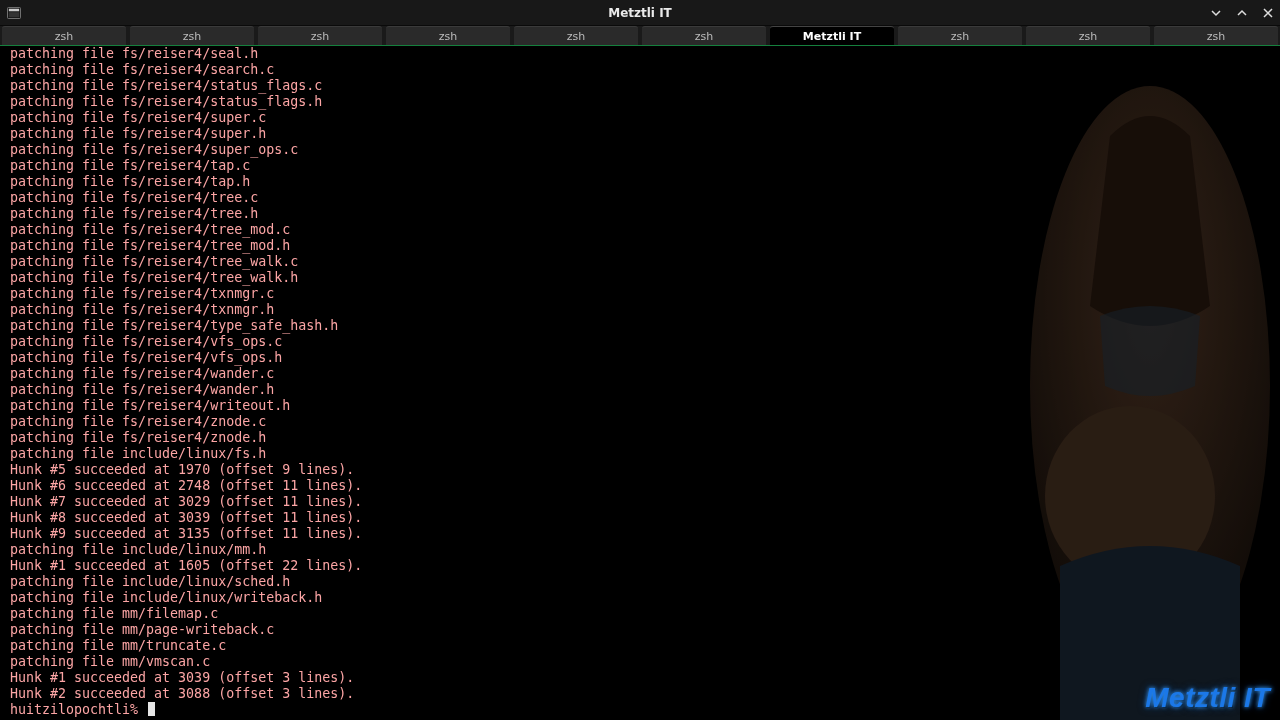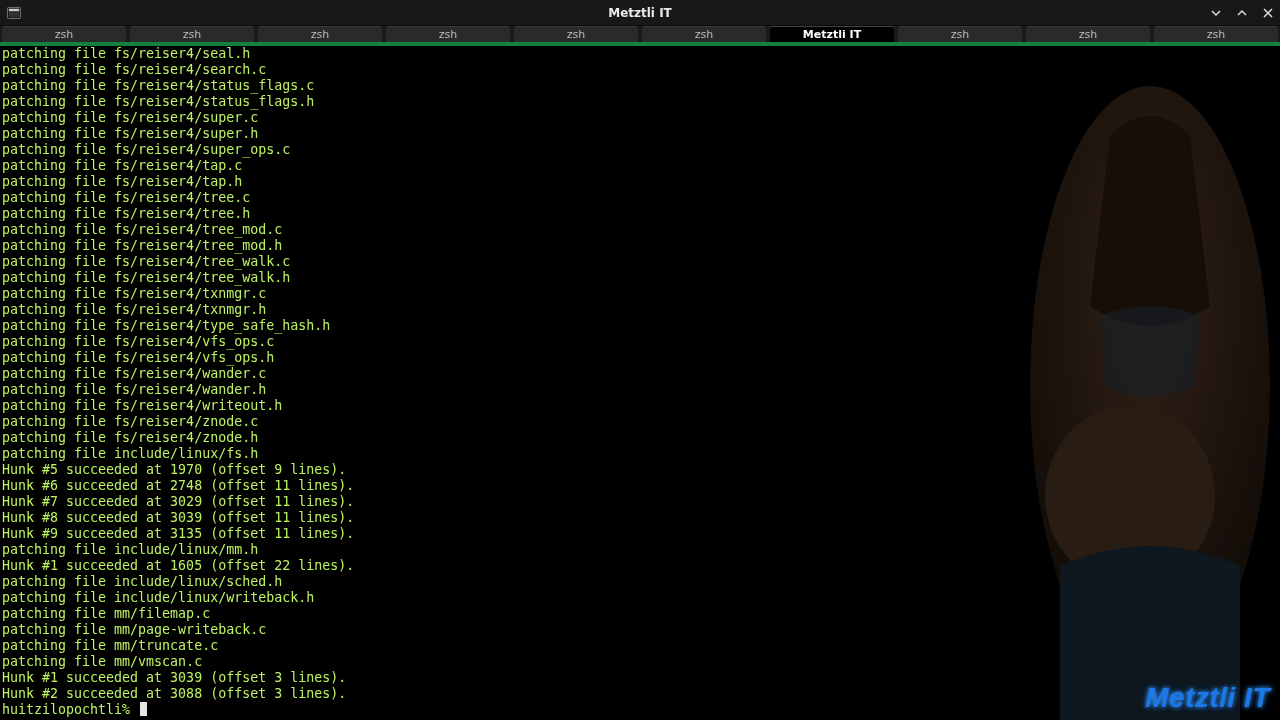--- a/index.html
+++ b/index.html
@@ -37,21 +37,21 @@
 .titlebar .win-controls span {
   width: 16px; height: 16px;
   display: flex; align-items: center; justify-content: center;
   font-size: 13px; color: #ddd; cursor: pointer;
 }
 .tabstrip {
   height: 20px;
   background: #1a1a1a;
   display: flex;
   align-items: stretch;
-  border-bottom: 4px solid #15803d;
+  border-bottom: 1px solid #15803d;
 }
 .tab {
   flex: 1;
   margin: 0 2px;
   background: #2a2a2a;
   border-radius: 3px 3px 0 0;
   display: flex; align-items: center; justify-content: center;
   font-size: 11px; color: #bbb;
   border-top: 1px solid #3a3a3a;
   cursor: pointer;
@@ -59,25 +59,25 @@
 .tab.active {
   background: #000;
   color: #fff;
   font-weight: bold;
   border-top: 1px solid #444;
 }
 .terminal {
   position: absolute;
   left: 0; right: 0;
   top: 46px; bottom: 0;
-  padding: 0 2px;
+  padding: 0 10px;
   font-family: "DejaVu Sans Mono", "Menlo", monospace;
   font-size: 13.3px;
   line-height: 16px;
-  color: #bef264;
+  color: #fca5a5;
   white-space: pre;
   overflow: hidden;
 }
 .terminal .cursor {
   display: inline-block;
   width: 7px; height: 14px;
   background: #e6e6e6;
   vertical-align: -2px;
   margin-left: 2px;
 }

